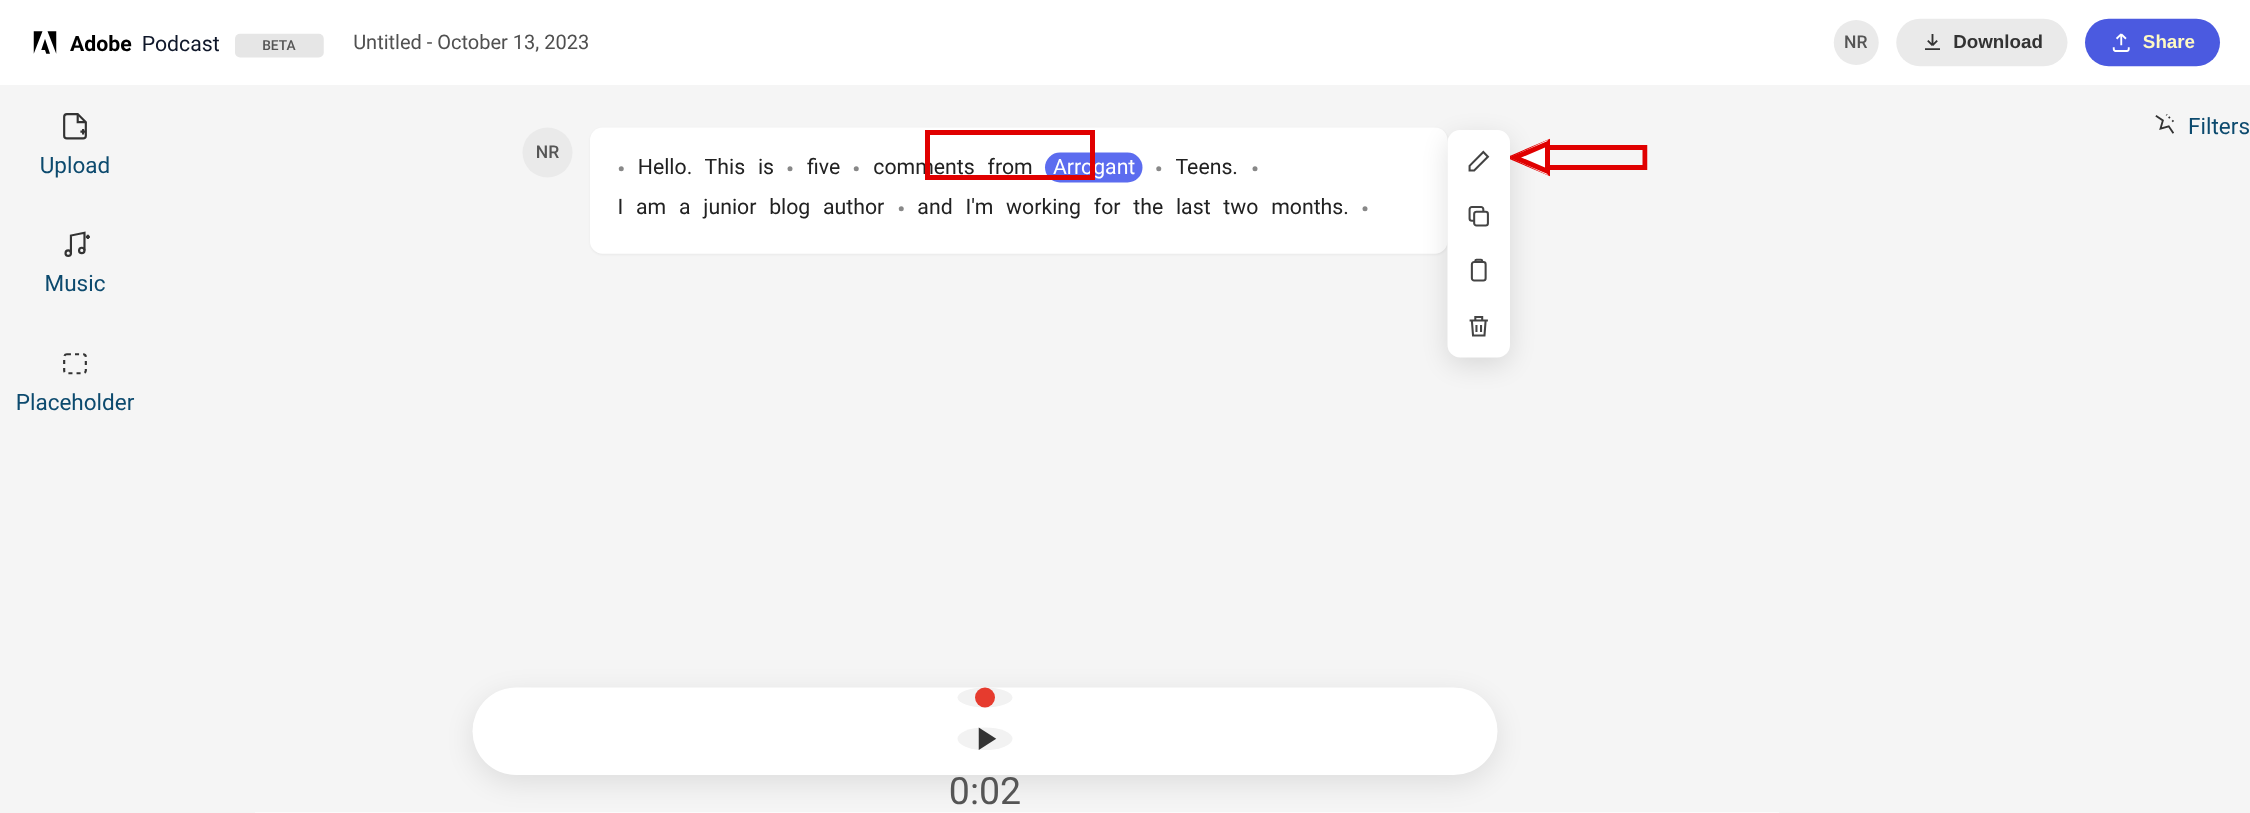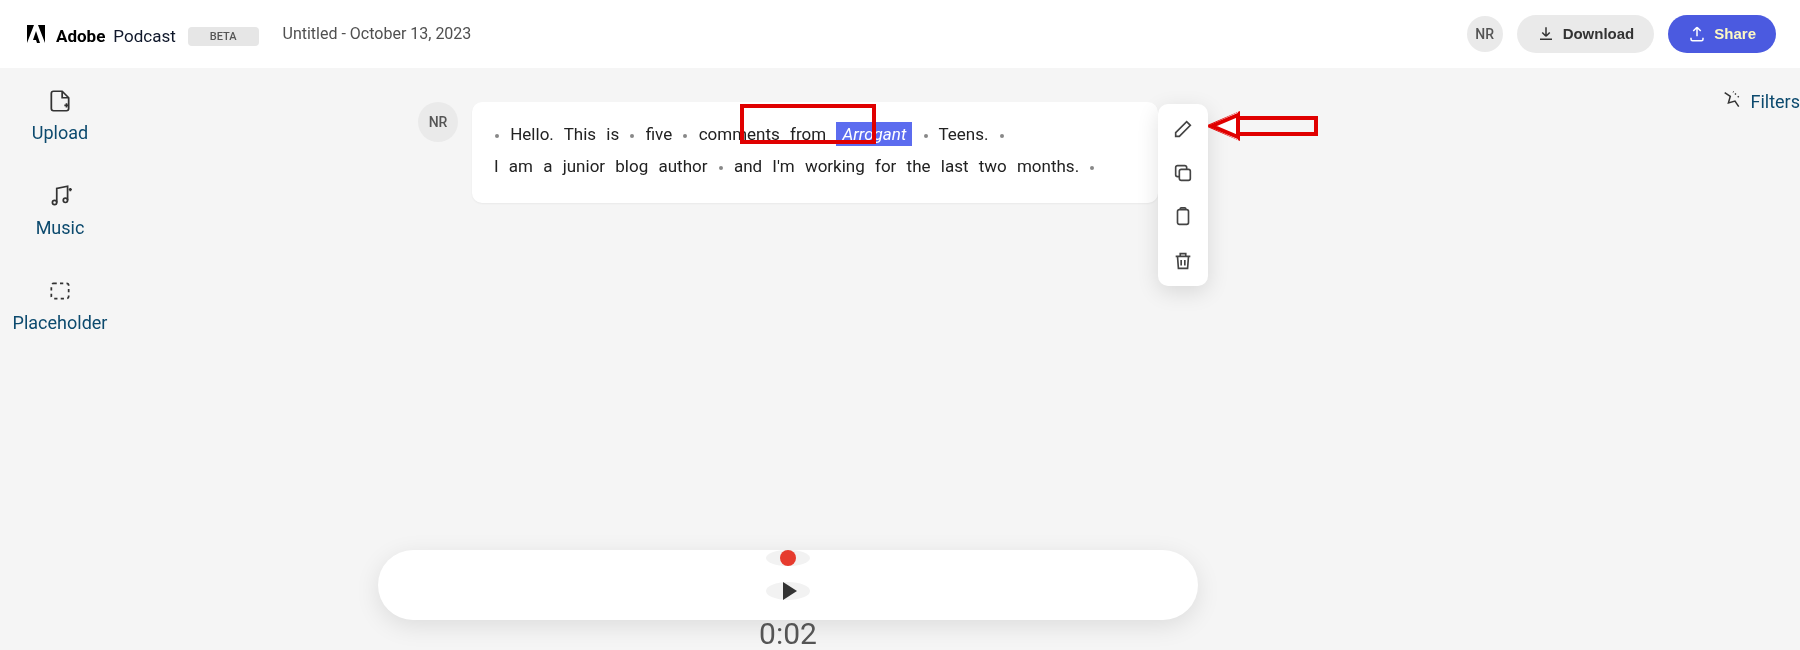--- a/index.html
+++ b/index.html
@@ -30,21 +30,21 @@
   .tool-label { font-size: 18px; color: #0c4a6e; }
   
   
   .right-tools { position: absolute; right: 0; top: 20px; width: 80px; display: flex; align-items: center; gap: 8px; cursor: pointer; }
   
   
   .transcript-wrap { position: absolute; left: 418px; top: 34px; width: 740px; display: flex; gap: 14px; }
   .avatar-card { width: 40px; height: 40px; border-radius: 50%; background: #eaeaea; color: #555; display: flex; align-items: center; justify-content: center; font-size: 14px; font-weight: 500; flex-shrink: 0; }
   .transcript-card { flex: 1; background: #fff; border-radius: 10px; padding: 16px 22px 20px; box-shadow: 0 1px 2px rgba(0,0,0,0.05); }
   .line { font-size: 17px; color: #222; line-height: 1.9; word-spacing: 6px; }
-  .word-selected { background: #5c6cef; color: #fff; padding: 2px 6px; border-radius: 0; font-style: italic; }
+  .word-selected { background: #5c6cef; color: #fff; padding: 2px 6px; border-radius: 12px; }
   .highlight-box { position: absolute; border: 4px solid #e00000; pointer-events: none; }
   .dot { display: inline-block; width: 4px; height: 4px; background: #888; border-radius: 50%; vertical-align: middle; margin: 0 1px; }
   
   
   .action-rail { position: absolute; left: 1158px; top: 36px; width: 50px; background: #fff; border-radius: 10px; box-shadow: 0 6px 22px rgba(0,0,0,0.12); display: flex; flex-direction: column; align-items: center; padding: 14px 0; gap: 22px; }
   .rail-btn { width: 22px; height: 22px; cursor: pointer; color: #444; }
   
   
   .arrow-annot { position: absolute; left: 1208px; top: 40px; pointer-events: none; }
   

